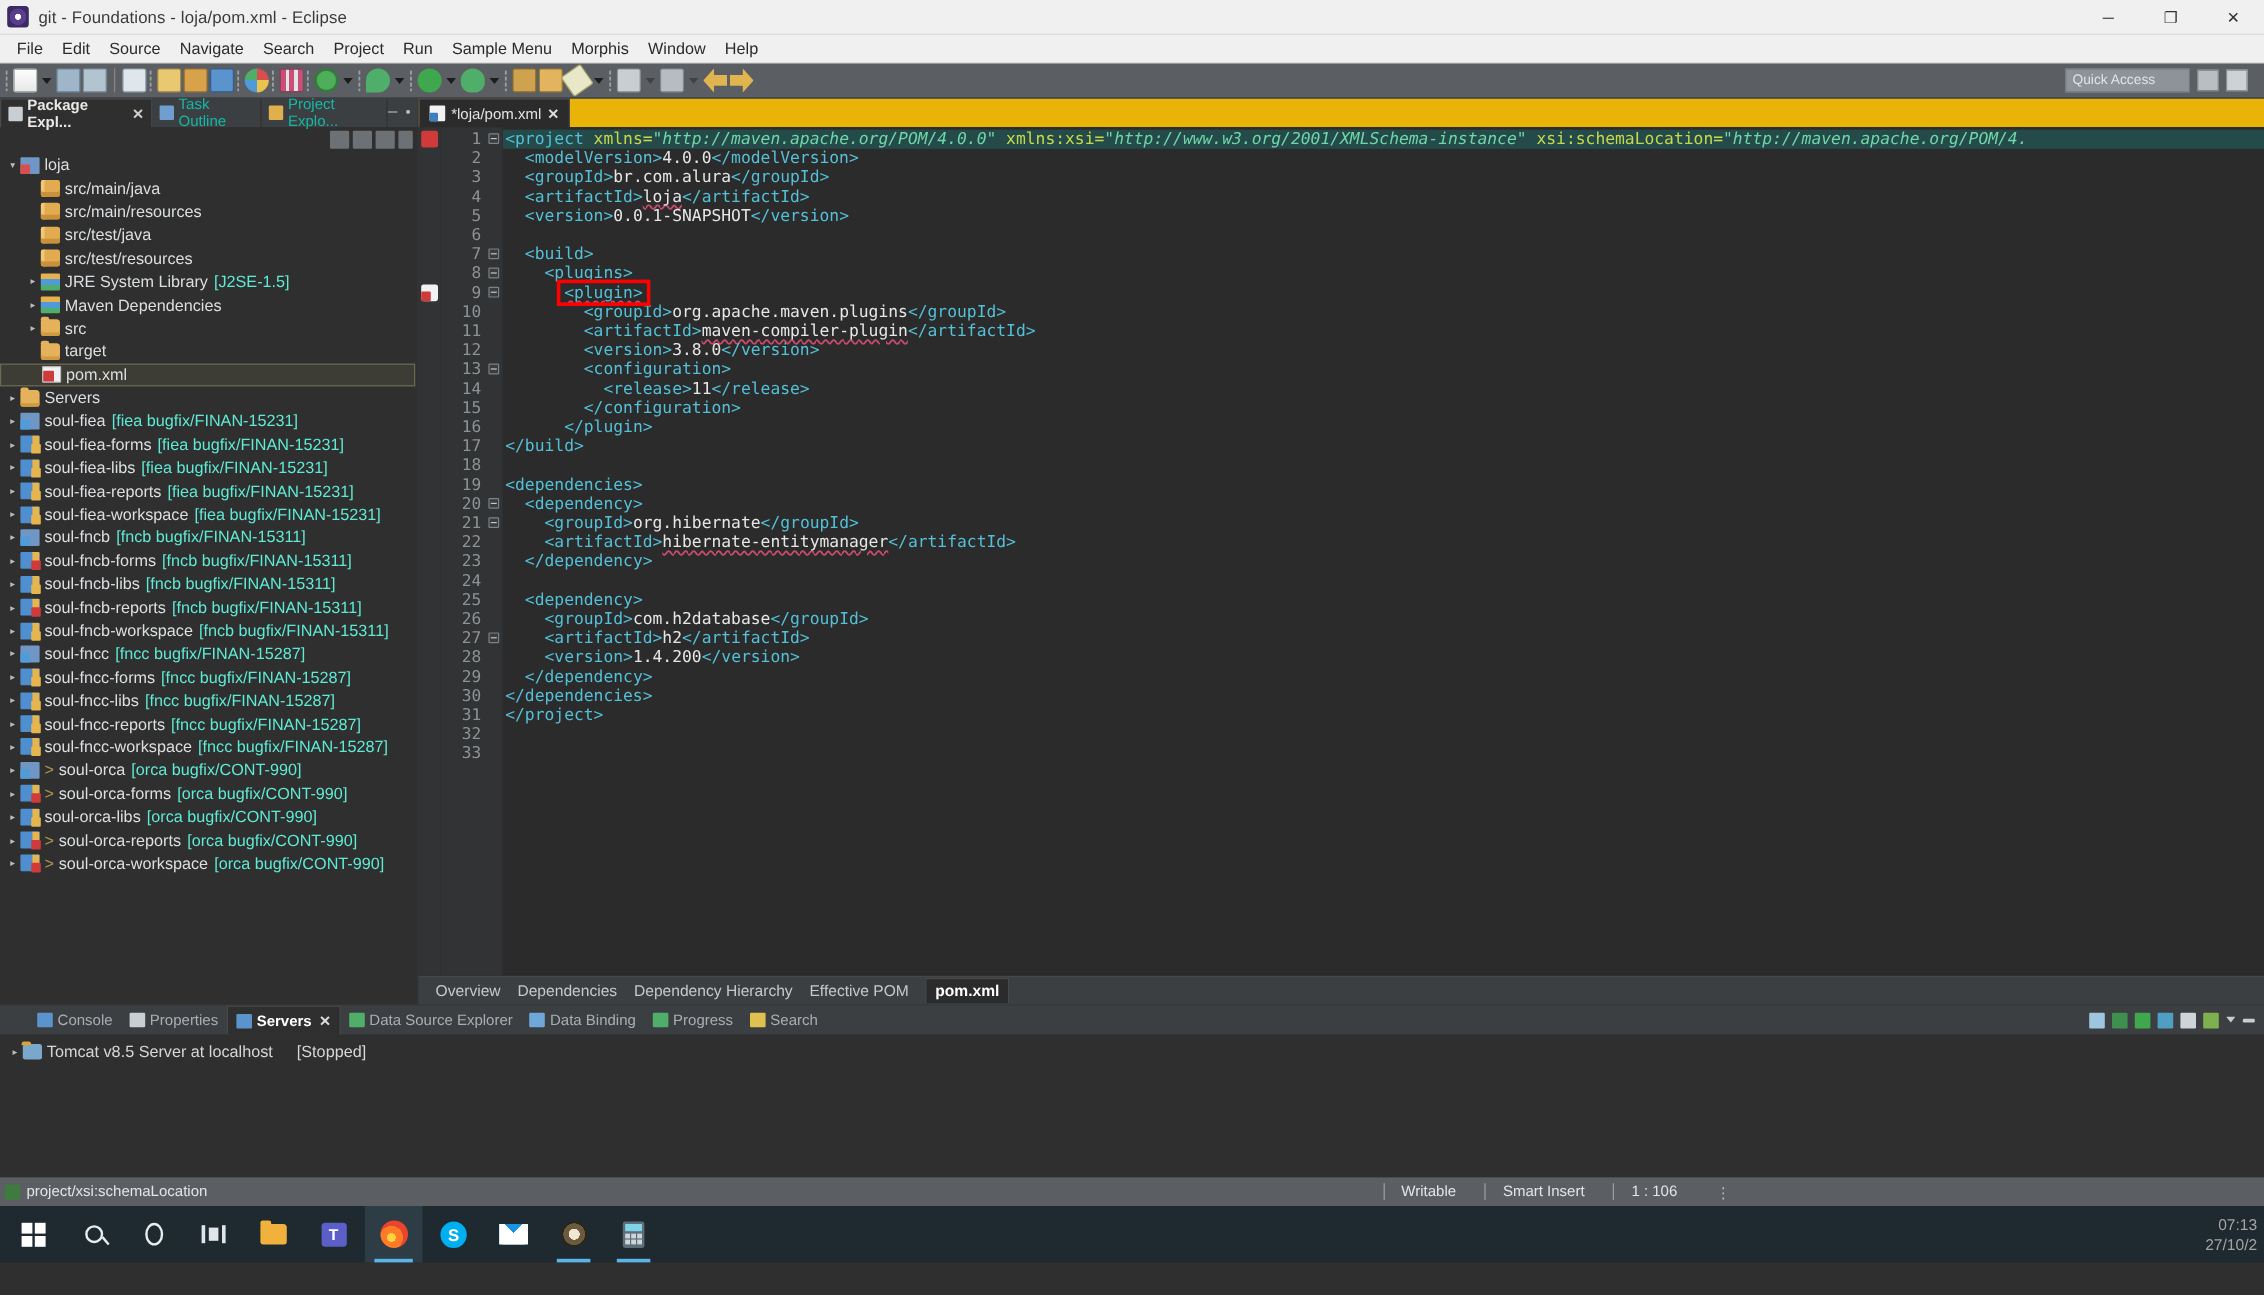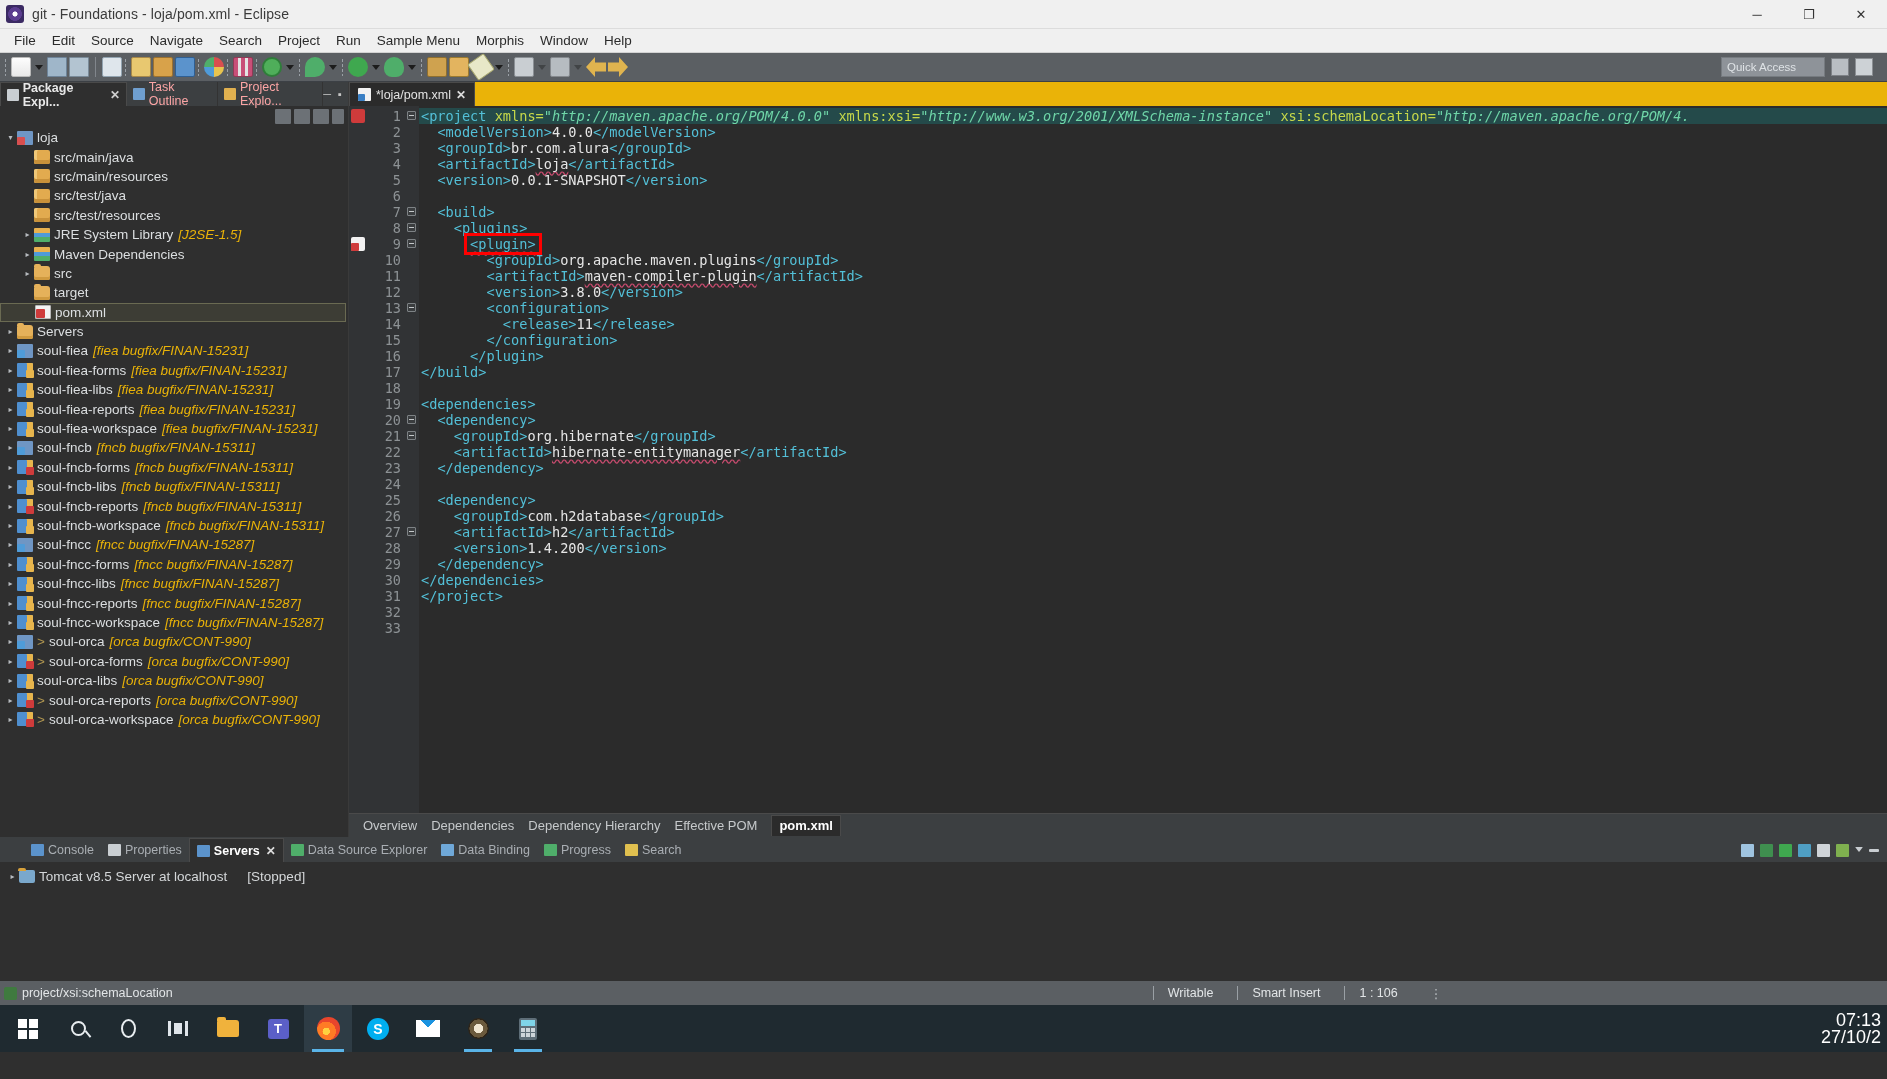--- a/index.html
+++ b/index.html
@@ -88,21 +88,21 @@
   .left-panel {
     width: 349px; display: flex; flex-direction: column;
     background: #2f2f2f; border-right: 1px solid #3a3a3a;
   }
   .view-tabs {
     height: 24px; display: flex; align-items: stretch;
     background: #3c3f41; position: relative;
   }
   .view-tab {
     display: flex; align-items: center; gap: 4px;
-    padding: 0 6px; font-size: 12.5px; color: #fca5a5;
+    padding: 0 6px; font-size: 12.5px; color: #14b8a6;
     border-right: 1px solid #333;
   }
   .view-tab.active {
     background: #2f2f2f; color: #e8e8e8; font-weight: 600;
     border-top: 1px solid #4a4a4a; border-left: 1px solid #4a4a4a;
     border-right: 1px solid #4a4a4a; border-bottom: none;
   }
   .view-tab .x { font-size: 12px; color: #cfcfcf; margin-left: 2px; }
   .tabmini {
     margin-left: auto; display: flex; align-items: center; gap: 7px;
@@ -150,21 +150,21 @@
                    background:#cf3b3b; border-radius:1px; }
   .ic-srv { background:#d9a23b; border-radius:2px; }
   .ic-srv::before { content:""; position:absolute; left:-1px; top:-2px; width:8px; height:3px;
                     background:#d9a23b; border-radius:2px 2px 0 0; }
   .ic-multi { background:#4f8fcf; border-radius:1px;
               box-shadow: inset -6px 0 0 #e7b54d, inset 0 -6px 0 rgba(0,0,0,0); }
   .ic-multi::after { content:""; position:absolute; right:-1px; bottom:-1px; width:8px; height:8px;
                      background:#e7b54d; border-radius:1px; }
   .ic-multi-err::after { background:#cf3b3b; }
   .tlabel { color:#dcdfe1; }
-  .tbranch { color:#eab308; margin-left:5px;font-style:italic; }
+  .tbranch { color:#5eead4; margin-left:5px; }
   .tgt { color:#b09650; margin-right:4px; }
 
   
   .right-panel { flex: 1; display: flex; flex-direction: column; min-width: 0; }
   .editor-tabbar {
     height: 24px; background: #eab308; display: flex; align-items: stretch;
   }
   .editor-tab {
     display:flex; align-items:center; gap:5px; padding: 0 8px;
     background:#2b2b2b; color:#e3e3e3; font-size:12.5px;
@@ -274,21 +274,21 @@
   }
   .tb-item {
     width:48px; height:47px; display:flex; align-items:center; justify-content:center;
     position:relative;
   }
   .tb-item.active { background:#2e3c45; }
   .tb-item.active::after {
     content:""; position:absolute; bottom:0; left:8px; right:8px; height:3px; background:#5ab4e8;
   }
   .clock {
-    margin-left:auto; text-align:right; color:#ffffff; font-size:18px;
+    margin-left:auto; text-align:right; color:#a3a3a3; font-size:13px;
     line-height:17px; padding-right:6px;
   }
 </style>
 </head>
 <body>
 
 <div class="titlebar">
   <div class="app-icon"></div>
   <div class="title">git - Foundations - loja/pom.xml - Eclipse</div>
   <div class="win-btns">

